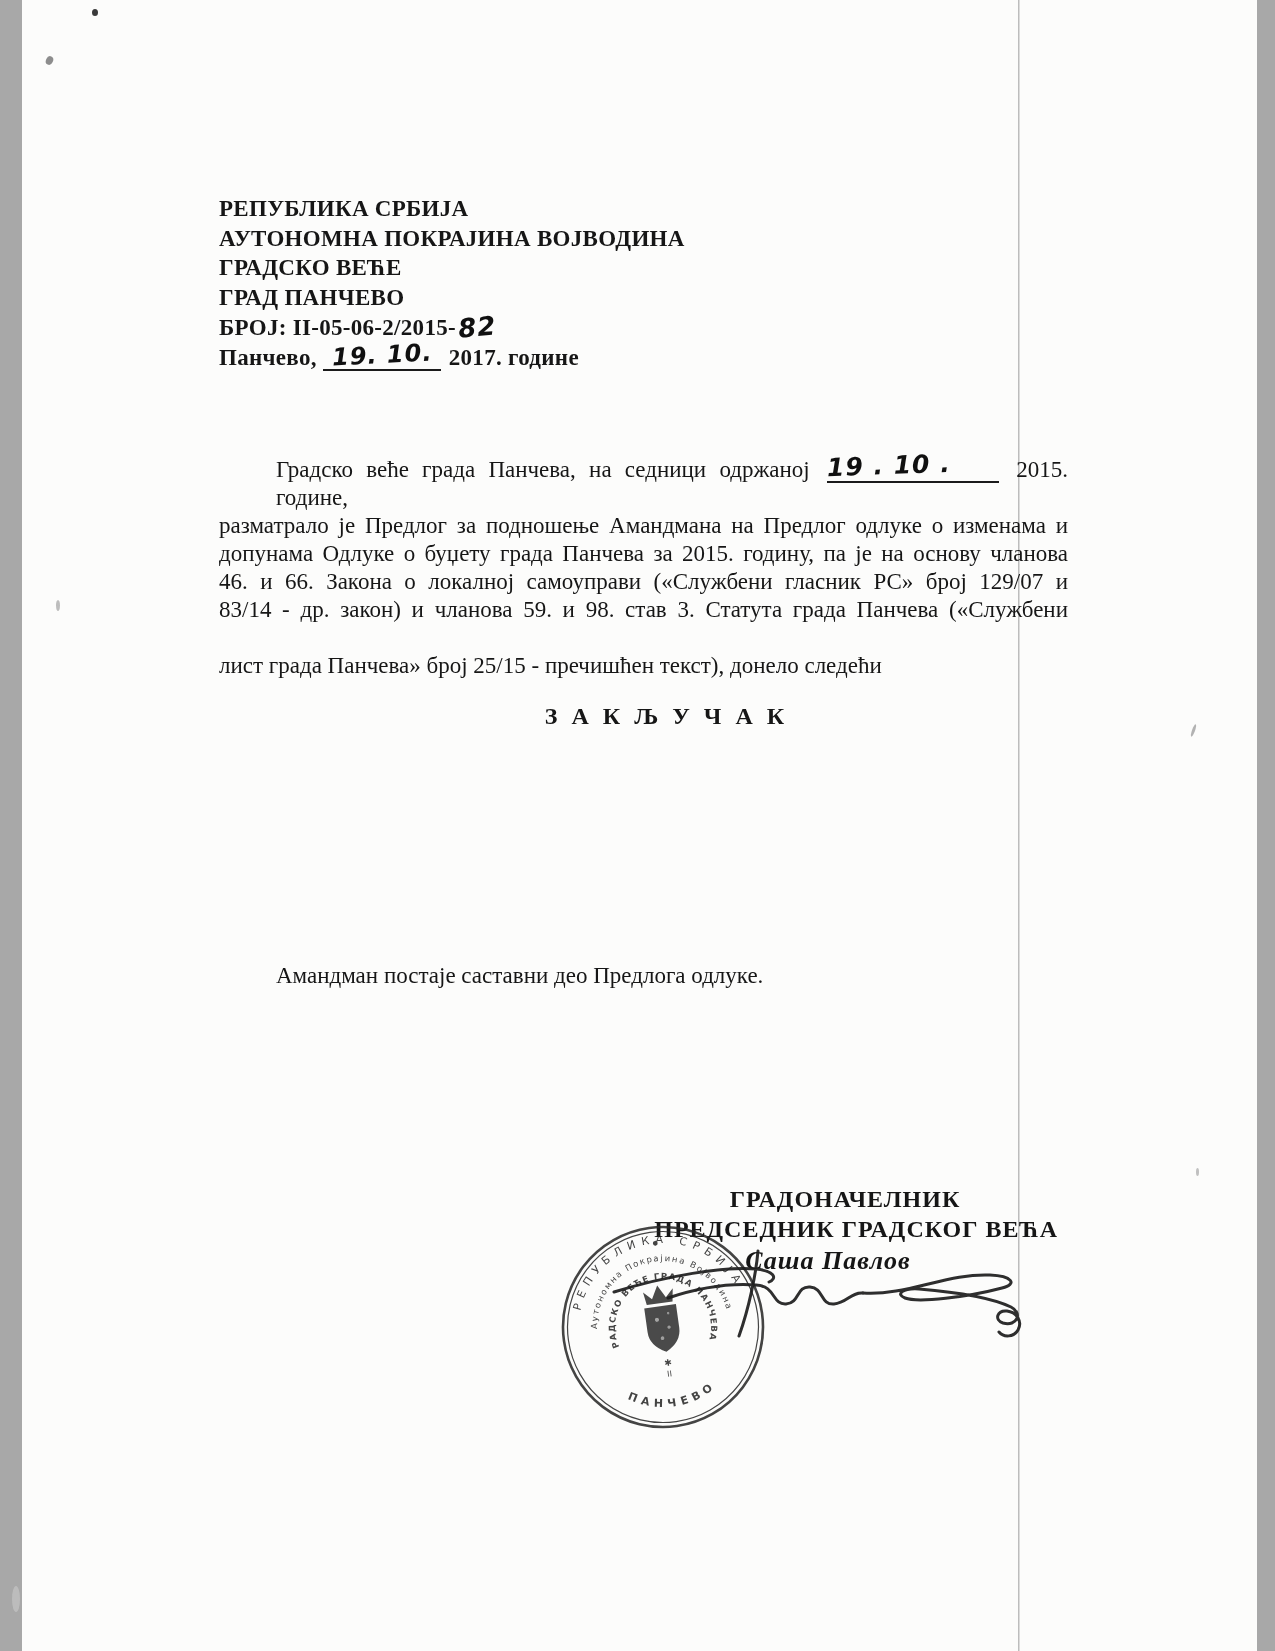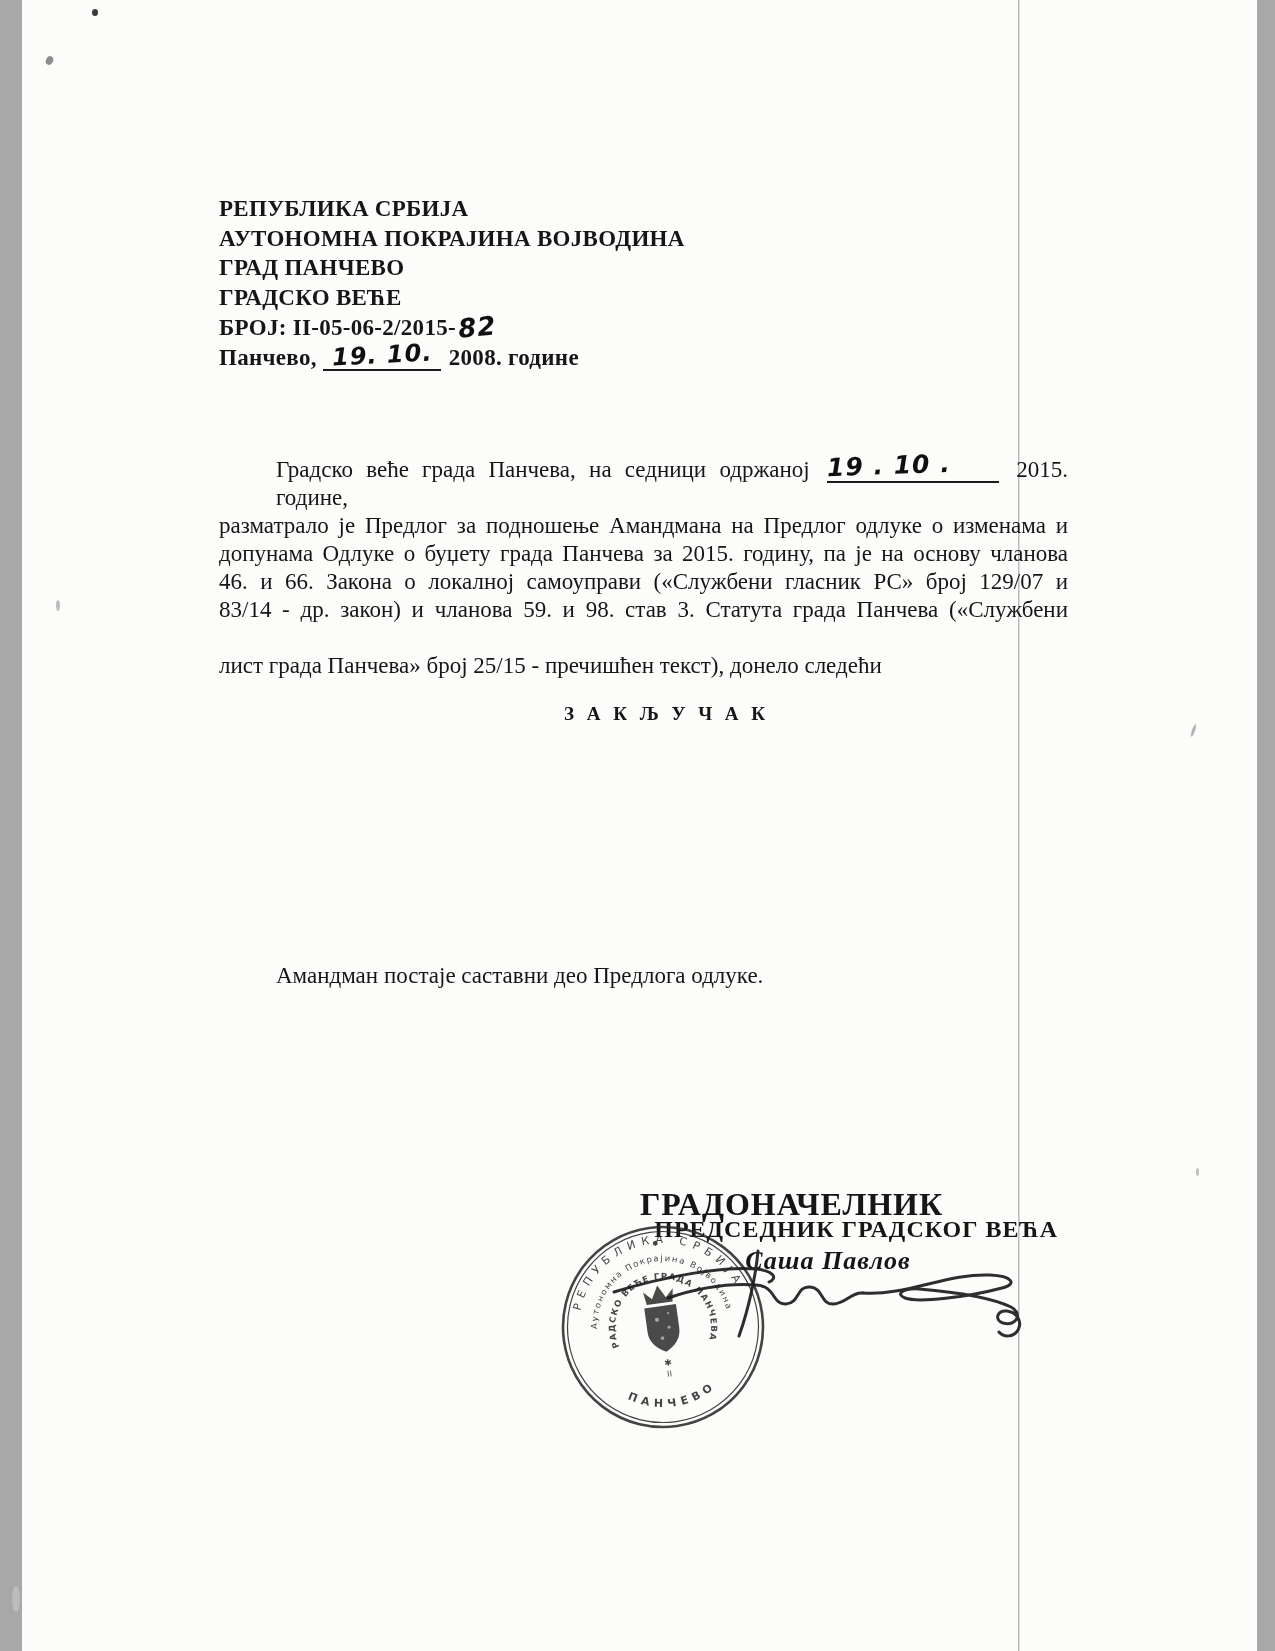--- a/index.html
+++ b/index.html
@@ -35,26 +35,26 @@
 
   .col { position:absolute; left:219px; width:849px; font-size:23px; line-height:28px; }
   .jline { text-align:justify; text-align-last:justify; }
   .jline.last { text-align-last:auto; text-align:left;margin-top:28px; }
   .ind { padding-left:57px; }
   .body-date { width:172px; margin:0 4px; }
   .body-date .hw { display:inline-block; font-size:25px; transform:rotate(-2deg); position:relative; top:-3px; white-space:nowrap; }
 
   .doc-heading {
     position:absolute; left:219px; top:703px; width:849px;
-    text-align:center; font-weight:bold; font-size:19px; letter-spacing:4px;
+    text-align:center; font-weight:bold; font-size:24px; letter-spacing:4px;
     padding-left:46px; box-sizing:border-box;
   }
 
   .sig-line { position:absolute; font-weight:bold; white-space:nowrap; }
-  .sig-title1 { left:640px; top:1186px; width:410px; font-size:32px; letter-spacing:1px; }
+  .sig-title1 { left:640px; top:1186px; width:410px; text-align:center; font-size:24px; letter-spacing:1px; }
   .sig-title2 { left:634px; top:1216px; width:424px; text-align:right; font-size:24px; letter-spacing:1px; }
   .sig-name   { left:640px; top:1246px; width:376px; text-align:center;
                 font-size:26px; font-style:italic; letter-spacing:1px; }
 
   .stamp-svg { position:absolute; left:552px; top:1216px; }
   .sig-svg   { position:absolute; left:606px; top:1246px; }
 </style>
 </head>
 <body>
 
@@ -67,27 +67,27 @@
   <div class="speck" style="left:92px;top:9px;width:6px;height:7px;background:#3a3a3a"></div>
   <div class="speck" style="left:46px;top:56px;width:7px;height:9px;background:#8d8d8d;transform:rotate(25deg)"></div>
   <div class="speck" style="left:56px;top:600px;width:4px;height:11px;background:#bdbdbd"></div>
   <div class="speck" style="left:1192px;top:724px;width:3px;height:13px;background:#b2b2b2;transform:rotate(20deg)"></div>
   <div class="speck" style="left:12px;top:1586px;width:8px;height:26px;background:#c4c4c4;opacity:.7"></div>
   <div class="speck" style="left:1196px;top:1168px;width:3px;height:8px;background:#c0c0c0"></div>
 
   <header class="header-block">
     <div>РЕПУБЛИКА СРБИЈА</div>
     <div>АУТОНОМНА ПОКРАЈИНА ВОЈВОДИНА</div>
+    <div>ГРАДСКО ВЕЋЕ</div>
     <div>ГРАД ПАНЧЕВО</div>
-    <div>ГРАДСКО ВЕЋЕ</div>
     <div>
       <span>БРОЈ: II-05-06-2/2015-</span><span class="hw hw-num">82</span>
     </div>
     <div>
-      <span>Панчево,</span><span class="date-slot header-date"><span class="hw">19. 10.</span></span><span>2008. године</span>
+      <span>Панчево,</span><span class="date-slot header-date"><span class="hw">19. 10.</span></span><span>2017. године</span>
     </div>
   </header>
 
   <main class="col" style="top:456px">
     <div class="jline ind">
       <span>Градско веће града Панчева, на седници одржаној</span>
       <span class="date-slot body-date"><span class="hw">19 . 10 .</span></span>
       <span>2015. године,</span>
     </div>
     <div class="jline">разматрало је Предлог за подношење Амандмана на Предлог одлуке о изменама и</div>

